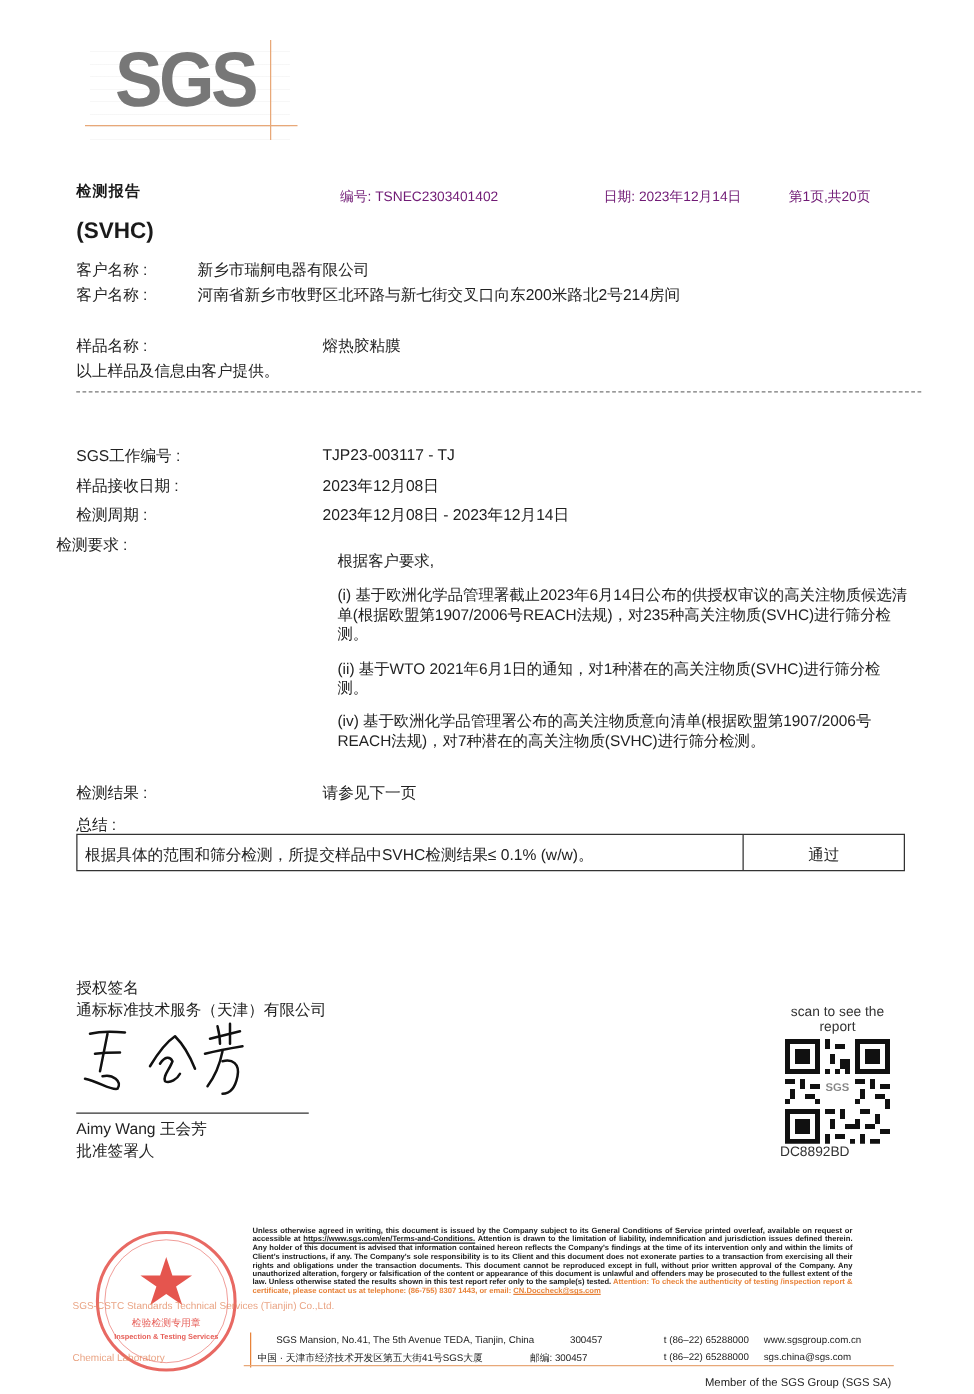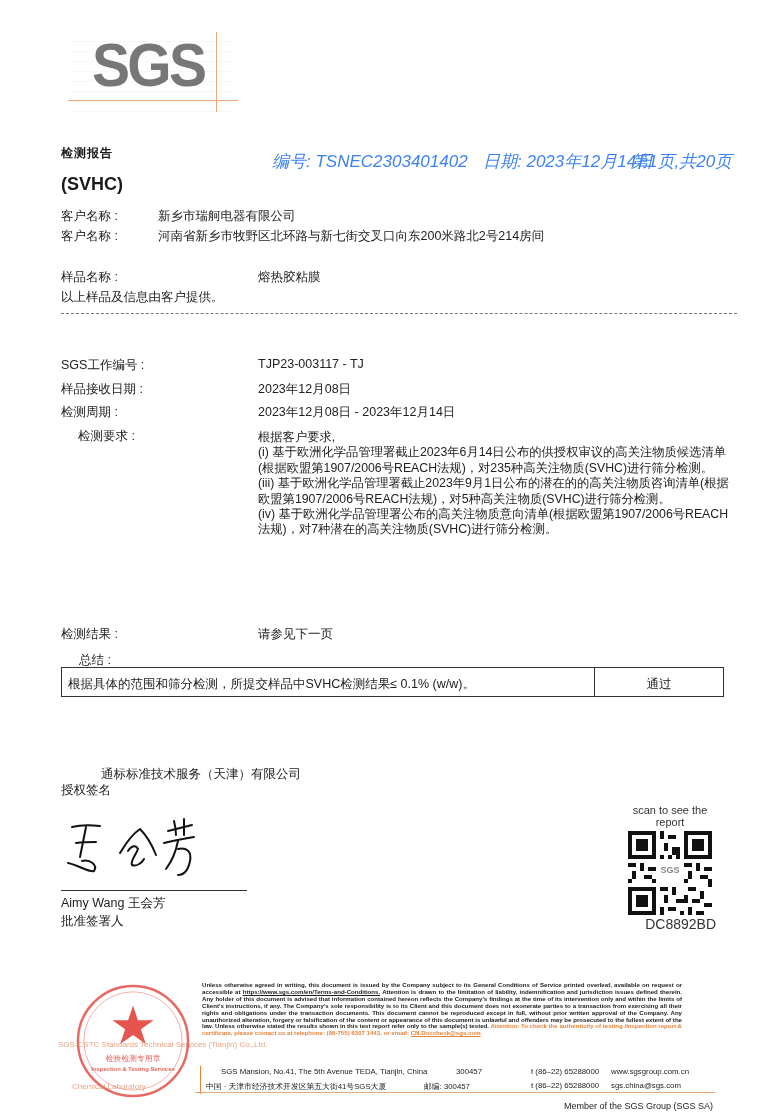--- a/index.html
+++ b/index.html
@@ -10,45 +10,45 @@
   
   .logo { left: 60px; top: 20px; width: 150px; height: 85px; }
   .logo-text { position: absolute; left: 32px; top: 14px; font-family: "Liberation Sans", sans-serif; font-weight: bold; font-size: 62px; letter-spacing: -3px; color: #777777; transform: scaleX(0.92); transform-origin: left top; line-height: 1; }
   .logo-hline { position: absolute; left: 8px; top: 80px; width: 170px; height: 1px; background: #e8a878; }
   .logo-vline { position: absolute; left: 156px; top: 12px; width: 1px; height: 80px; background: #e8a878; }
   .logo-grid { position: absolute; left: 12px; top: 12px; width: 160px; height: 80px; background-image: repeating-linear-gradient(0deg, rgba(200,200,200,0.15) 0 1px, transparent 1px 10px); }
 
   
   .title-cn { left: 61px; top: 145px; font-size: 12px; font-weight: bold; letter-spacing: 1px; }
   .title-svhc { left: 61px; top: 174px; font-size: 18px; font-weight: bold; }
-  .hdr-text { top: 150px; font-size: 17px; color: #3b82f6; font-style: italic; }
+  .hdr-text { top: 150px; font-size: 11px; color: #701a75; }
   .hdr-no { left: 272px; }
   .hdr-date { left: 483px; }
   .hdr-page { left: 631px; }
 
   .lbl { font-size: 12.5px; color: #222; }
   .val { font-size: 12.5px; color: #222; }
   .dashed { left: 61px; top: 313px; width: 676px; height: 1px; border-top: 1px dashed #777; }
 
   .req-block { left: 258px; top: 430px; width: 480px; font-size: 12.3px; line-height: 15.4px; color: #222; }
-  .req-block p { margin: 0; }
+  .req-block p { margin: 12px; }
 
   
   .summary-table { left: 61px; top: 667px; width: 663px; height: 30px; border: 1.5px solid #333; display: flex; }
   .summary-cell1 { flex: 0 0 533px; border-right: 1.5px solid #333; font-size: 12.5px; padding: 8px 0 0 6px; color: #222; }
   .summary-cell2 { flex: 1; text-align: center; font-size: 12.5px; padding-top: 8px; color: #222; }
 
   
   .sig-line { left: 61px; top: 890px; width: 186px; height: 1px; background: #333; }
 
   
   .qr-wrap { left: 624px; top: 804px; width: 92px; }
   .qr-caption { font-size: 11px; text-align: center; color: #333; }
   .qr-code { width: 84px; height: 84px; margin: 3px auto 0; position: relative; background: #fff; }
-  .qr-id { font-size: 14px; text-align: right; color: #333; margin-top: 1px; }
+  .qr-id { font-size: 11px; text-align: left; color: #333; margin-top: 1px; }
 
   
   .disclaimer { left: 202px; top: 982px; width: 480px; font-size: 6.1px; line-height: 6.9px; color: #222; font-weight: bold; text-align: justify; }
   .disclaimer .attn { color: #e8833a; }
   .disclaimer a { color: #222; text-decoration: underline; }
   .disclaimer .attn a { color: #e8833a; }
 
   .addr-bar { left: 200px; top: 1066px; width: 500px; height: 28px; border-left: 1.5px solid #e8833a; }
   .addr-hline { left: 195px; top: 1092px; width: 520px; height: 1px; background: #e8a878; }
   .addr-row { position: absolute; left: 5px; font-size: 7.8px; color: #222; white-space: nowrap; }
@@ -85,39 +85,39 @@
 <div class="abs val" style="left:258px;top:269px;">熔热胶粘膜</div>
 <div class="abs lbl" style="left:61px;top:289px;">以上样品及信息由客户提供。</div>
 <div class="abs dashed"></div>
 
 <div class="abs lbl" style="left:61px;top:357px;">SGS工作编号 :</div>
 <div class="abs val" style="left:258px;top:357px;">TJP23-003117 - TJ</div>
 <div class="abs lbl" style="left:61px;top:381px;">样品接收日期 :</div>
 <div class="abs val" style="left:258px;top:381px;">2023年12月08日</div>
 <div class="abs lbl" style="left:61px;top:404px;">检测周期 :</div>
 <div class="abs val" style="left:258px;top:404px;">2023年12月08日 - 2023年12月14日</div>
-<div class="abs lbl" style="left:78px;top:428px;">检测要求 :</div>
+<div class="abs lbl" style="left:45px;top:428px;">检测要求 :</div>
 
 <div class="abs req-block">
   <p>根据客户要求,</p>
   <p>(i) 基于欧洲化学品管理署截止2023年6月14日公布的供授权审议的高关注物质候选清单(根据欧盟第1907/2006号REACH法规)，对235种高关注物质(SVHC)进行筛分检测。</p>
-  <p>(iii) 基于欧洲化学品管理署截止2023年9月1日公布的潜在的的高关注物质咨询清单(根据欧盟第1907/2006号REACH法规)，对5种高关注物质(SVHC)进行筛分检测。</p>
+  <p>(ii) 基于WTO 2021年6月1日的通知，对1种潜在的高关注物质(SVHC)进行筛分检测。</p>
   <p>(iv) 基于欧洲化学品管理署公布的高关注物质意向清单(根据欧盟第1907/2006号REACH法规)，对7种潜在的高关注物质(SVHC)进行筛分检测。</p>
 </div>
 
 <div class="abs lbl" style="left:61px;top:626px;">检测结果 :</div>
 <div class="abs val" style="left:258px;top:626px;">请参见下一页</div>
 
-<div class="abs lbl" style="left:61px;top:652px;margin-left:18px;">总结 :</div>
+<div class="abs lbl" style="left:61px;top:652px;">总结 :</div>
 <div class="abs summary-table">
   <div class="summary-cell1">根据具体的范围和筛分检测，所提交样品中SVHC检测结果≤ 0.1% (w/w)。</div>
   <div class="summary-cell2">通过</div>
 </div>
 
-<div class="abs lbl" style="left:61px;top:766px;margin-left:40px;">通标标准技术服务（天津）有限公司</div>
+<div class="abs lbl" style="left:61px;top:800px;">通标标准技术服务（天津）有限公司</div>
 <div class="abs lbl" style="left:61px;top:782px;">授权签名</div>
 
 <svg class="abs" style="left:60px;top:815px;" width="150" height="70" viewBox="0 0 150 70">
   <g fill="none" stroke="#111" stroke-width="2" stroke-linecap="round" stroke-linejoin="round">
     <path d="M12 12 C20 10 30 10 40 11"></path>
     <path d="M26 12 C24 22 22 32 20 42"></path>
     <path d="M16 28 C24 27 30 27 36 27"></path>
     <path d="M8 48 C18 50 30 58 34 56 C38 50 30 44 22 46"></path>
     <path d="M60 38 C66 28 74 18 80 14 C86 20 92 30 96 40"></path>
     <path d="M68 36 C72 30 76 30 78 34 C76 40 70 46 72 50 C76 52 82 48 84 44"></path>
@@ -193,21 +193,21 @@
 </div>
 
 <svg class="abs stamp" viewBox="0 0 120 120">
   <circle cx="60" cy="60" r="56" fill="none" stroke="#e0372f" stroke-width="2.5" opacity="0.75"></circle>
   <circle cx="60" cy="60" r="50" fill="none" stroke="#e0372f" stroke-width="0.8" opacity="0.5"></circle>
   <polygon points="60,24 65,39 81,39 68,48 73,63 60,54 47,63 52,48 39,39 55,39" fill="#e0372f" opacity="0.85"></polygon>
   <text x="60" y="80" text-anchor="middle" font-size="8" fill="#e0372f" opacity="0.8" font-family="DejaVu Sans, sans-serif">检验检测专用章</text>
   <text x="60" y="91" text-anchor="middle" font-size="6" font-weight="bold" fill="#e0372f" opacity="0.8" font-family="Liberation Sans, sans-serif">Inspection &amp; Testing Services</text>
 </svg>
 <div class="abs stamp-side" style="top:1040px;">SGS-CSTC Standards Technical Services (Tianjin) Co.,Ltd.</div>
-<div class="abs stamp-side" style="top:1082px;margin-left:14px;">Chemical Laboratory</div>
+<div class="abs stamp-side" style="top:1082px;">Chemical Laboratory</div>
 
 <div class="abs disclaimer">
   <span>Unless otherwise agreed in writing, this document is issued by the Company subject to its General Conditions of Service printed overleaf, available on request or accessible at </span><a>https://www.sgs.com/en/Terms-and-Conditions.</a><span> Attention is drawn to the limitation of liability, indemnification and jurisdiction issues defined therein. Any holder of this document is advised that information contained hereon reflects the Company's findings at the time of its intervention only and within the limits of Client's instructions, if any. The Company's sole responsibility is to its Client and this document does not exonerate parties to a transaction from exercising all their rights and obligations under the transaction documents. This document cannot be reproduced except in full, without prior written approval of the Company. Any unauthorized alteration, forgery or falsification of the content or appearance of this document is unlawful and offenders may be prosecuted to the fullest extent of the law. Unless otherwise stated the results shown in this test report refer only to the sample(s) tested.</span>
   <span class="attn"><span>Attention: To check the authenticity of testing /inspection report &amp; certificate, please contact us at telephone: (86-755) 8307 1443, or email: </span><a>CN.Doccheck@sgs.com</a></span>
 </div>
 
 <div class="abs addr-bar">
   <div class="addr-row" style="top:1px;width:495px;height:12px;">
     <span style="left:15px;">SGS Mansion, No.41, The 5th Avenue TEDA, Tianjin, China</span>
     <span style="left:250px;">300457</span>

